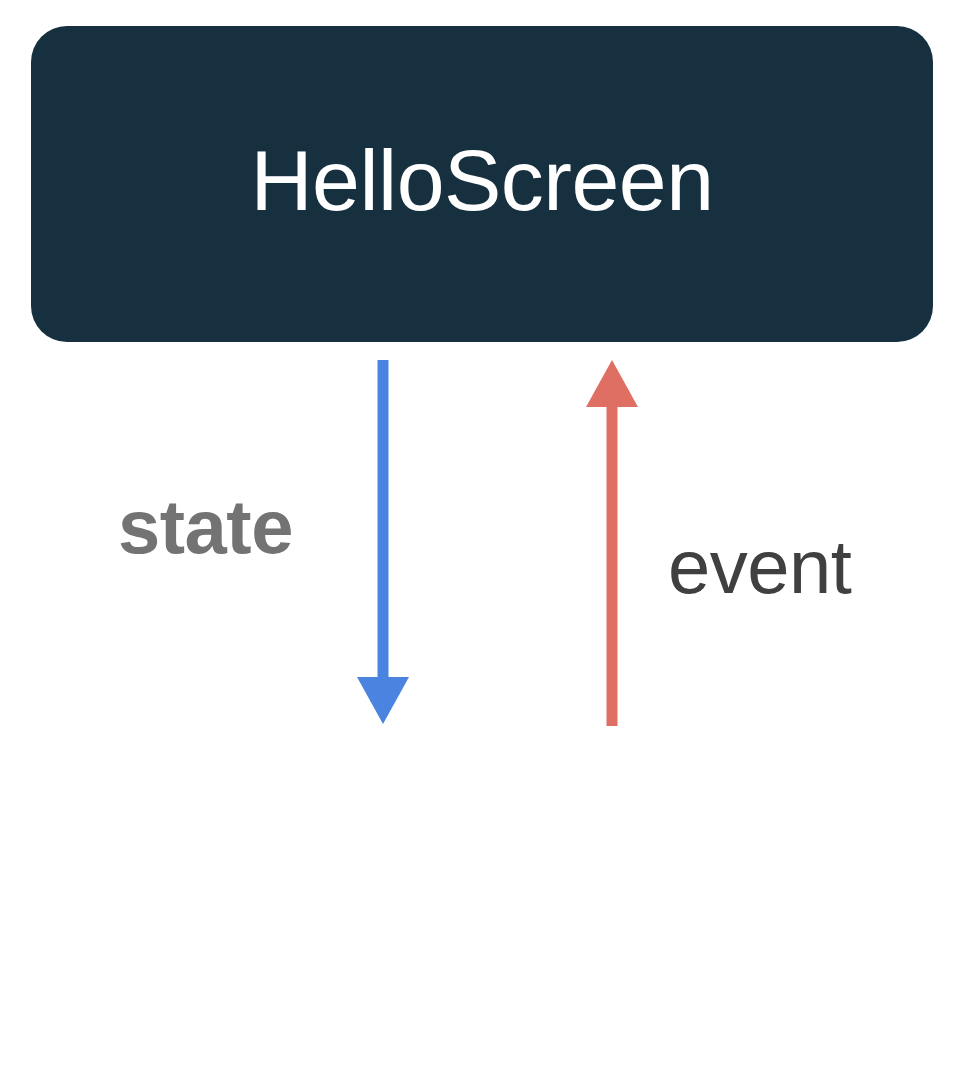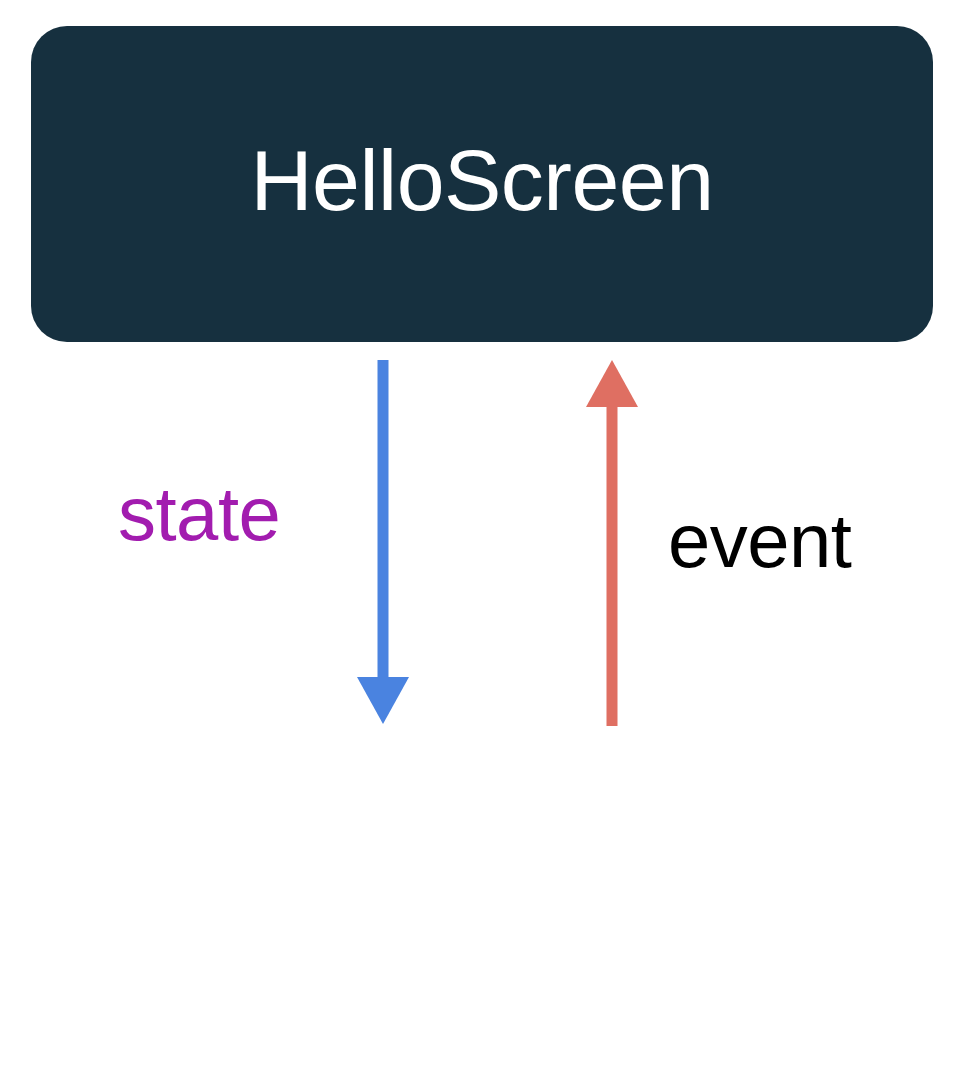--- a/index.html
+++ b/index.html
@@ -67,27 +67,28 @@
   .edge-label {
     position: absolute;
     font-family: "Liberation Sans", sans-serif;
     font-size: 76px;
     line-height: 1;
     white-space: nowrap;
     letter-spacing: -0.5px;
   }
   #label-state {
     left: 118px;
-    top: 476px;
-    color: #a21caf;
+    top: 489px;
+    color: #737373;
+    font-weight: bold;
   }
   #label-event {
     left: 668px;
-    top: 503px;
-    color: #000000;
+    top: 529px;
+    color: #404040;
   }
 </style>
 </head>
 <body>
 
 <div id="canvas">
 
   <div class="node-box" id="node-screen">
     <span class="node-label">HelloScreen</span>
   </div>

